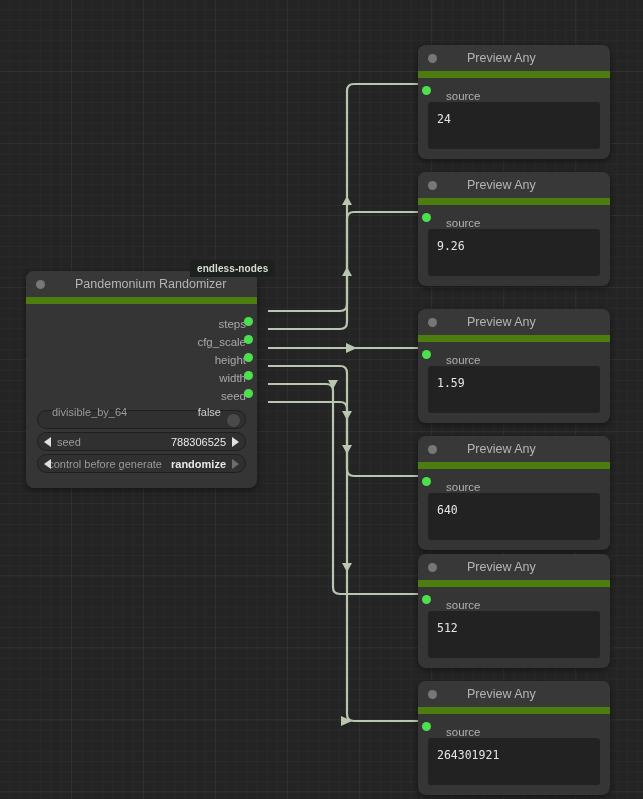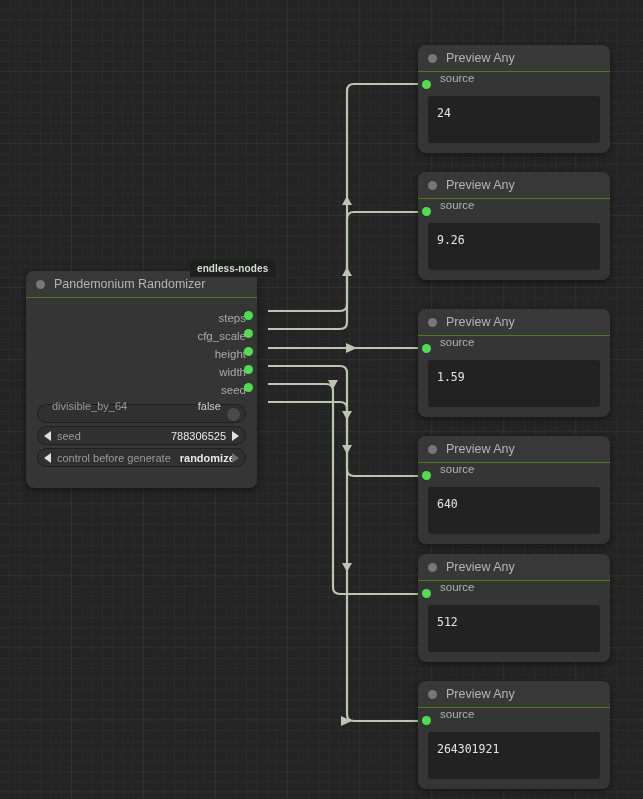--- a/index.html
+++ b/index.html
@@ -41,22 +41,23 @@
     box-shadow: 0 2px 6px rgba(0,0,0,0.45);
     z-index: 2;
     overflow: visible;
   }
   .node-title {
     height: 26px;
     display: flex;
     align-items: center;
     background: #383838;
     border-radius: 8px 8px 0 0;
-    border-bottom: 1px solid #4d7c0f;
+    border-bottom: 7px solid #4d7c0f;
     padding-left: 10px;
+    gap: 21px;
   }
   .collapse-dot {
     width: 9px;
     height: 9px;
     border-radius: 50%;
     background: #777777;
     flex: 0 0 auto;
   }
   .node-title-text {
     margin-left: 9px;
@@ -163,31 +164,31 @@
   }
   .arrow-right.dim { border-left-color: #6d6d6d; }
   .spin-body {
     flex: 1 1 auto;
     display: flex;
     align-items: center;
     justify-content: space-between;
     padding: 0 6px;
     overflow: hidden;
   }
-  .spin-body.centered { justify-content: space-between; gap: 1px; }
+  .spin-body.centered { justify-content: flex-end; gap: 1px; }
   .spin-body.centered .w-value { font-weight: bold; }
 
   
   .preview-node { left: 418px; width: 192px; }
   .pv-input-row {
     position: relative;
     height: 24px;
     display: flex;
-    align-items: flex-start;
-    padding-left: 18px;
+    align-items: flex-end;
+    padding-left: 24px;
   }
   .pv-input-row .port-dot { left: 4px; right: auto; }
   .pv-input-label {
     font-size: 11.5px;
     color: #b0b0b0;
     margin-left: 4px;
   }
   .pv-textbox {
     margin: 0 10px 10px 10px;
     height: 47px;

